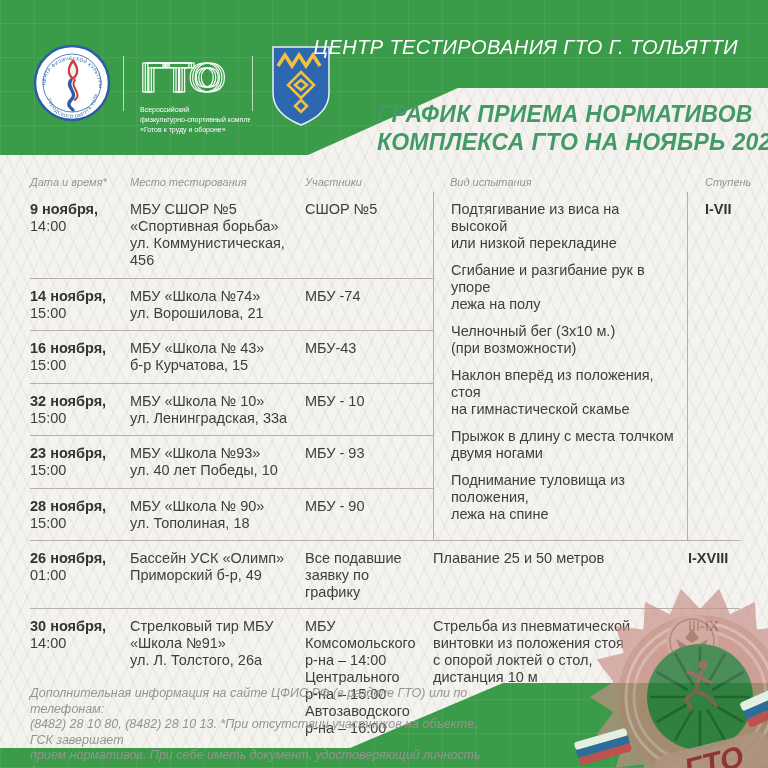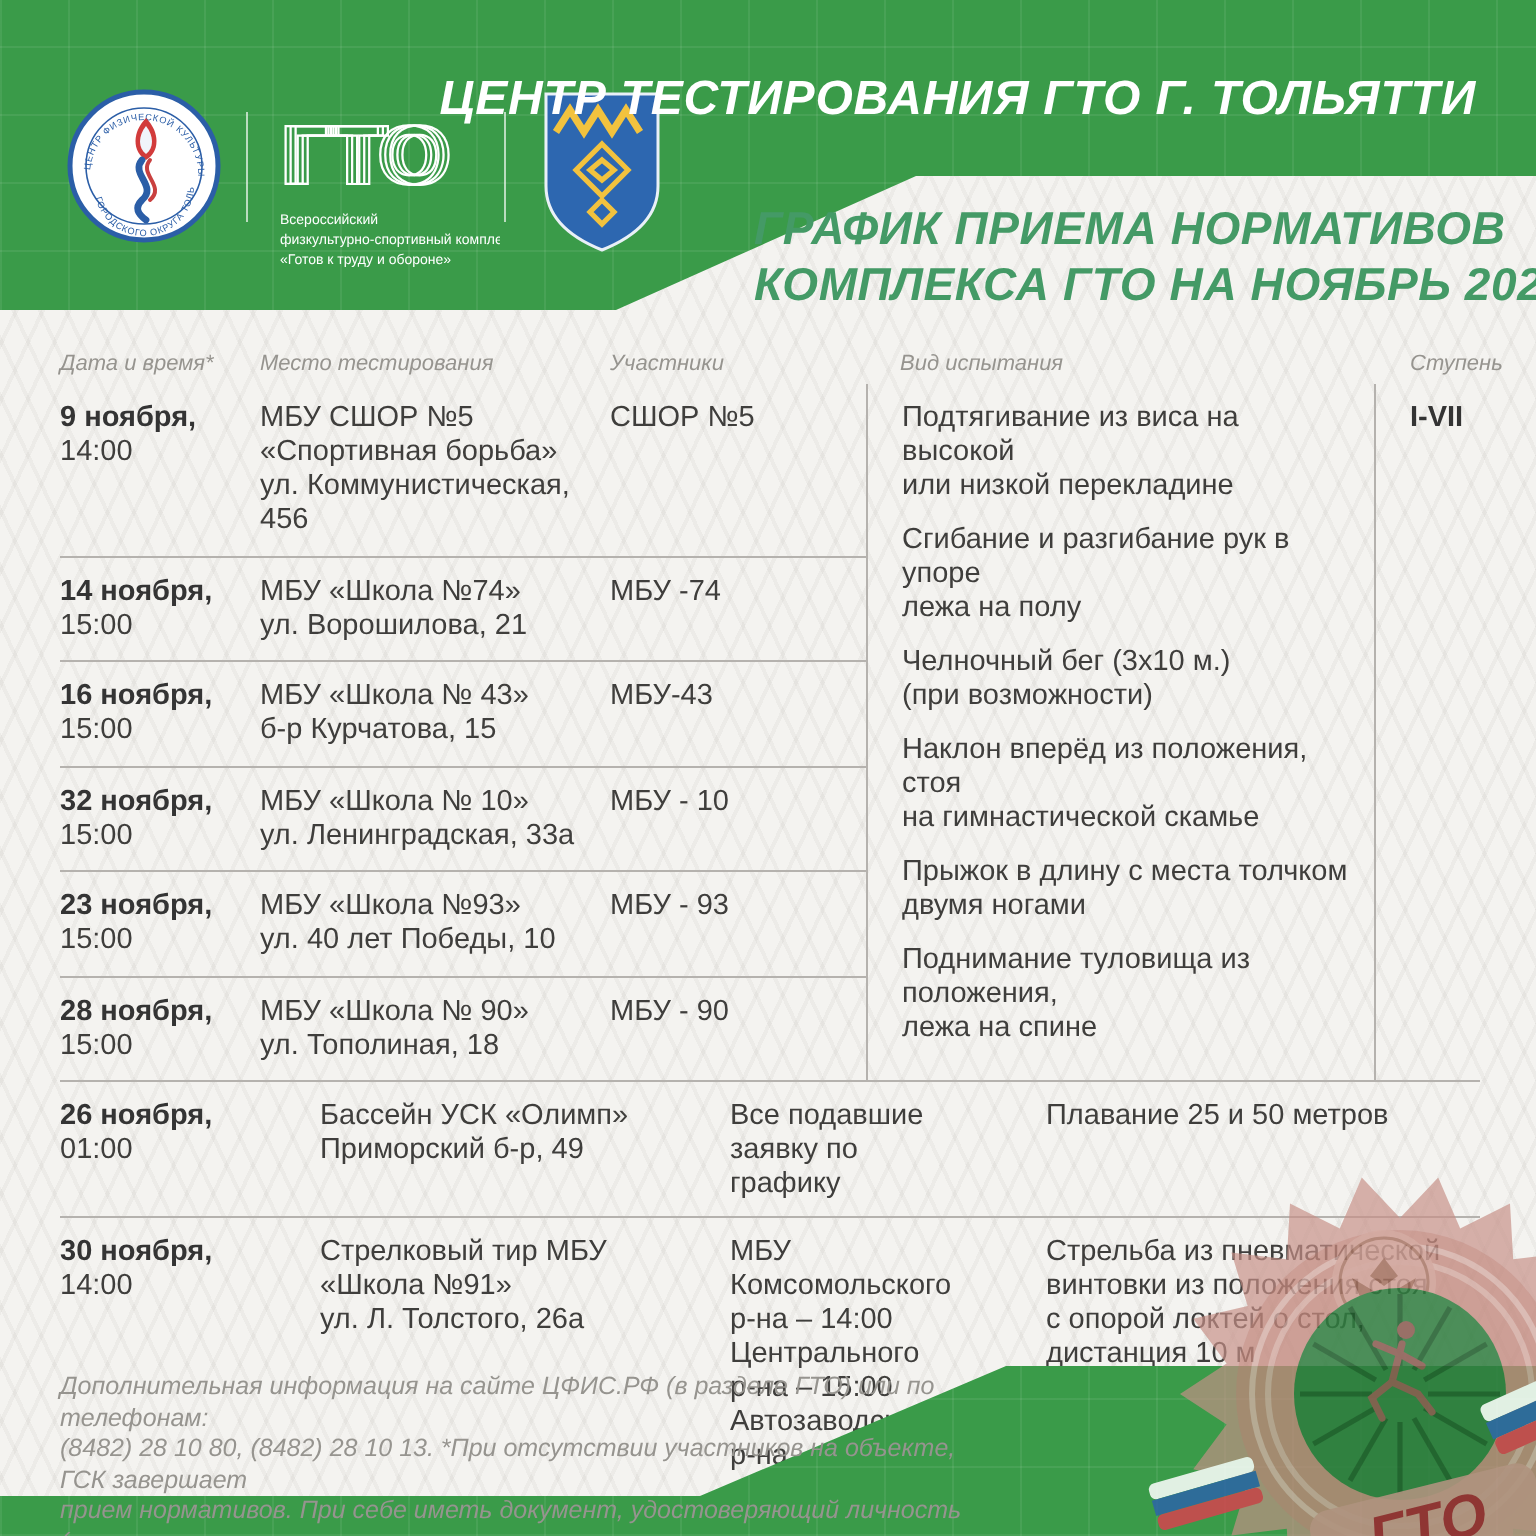--- a/index.html
+++ b/index.html
@@ -15,21 +15,21 @@
   .green-header{
     position:absolute;left:0;top:0;width:768px;height:160px;
     background:
       repeating-linear-gradient(0deg, rgba(255,255,255,0.07) 0 1px, transparent 1px 34px),
       repeating-linear-gradient(90deg, rgba(255,255,255,0.07) 0 1px, transparent 1px 34px),
       #3a9b49;
     clip-path:polygon(0 0,768px 0,768px 88px,458px 88px,308px 155px,0 155px);
   }
   .center-label{
     position:absolute;top:36px;right:30px;
-    color:#ffffff;font-size:24px;font-weight:bold;font-style:italic;letter-spacing:.4px;
+    color:#ffffff;font-size:20px;font-weight:normal;font-style:italic;letter-spacing:.4px;
     white-space:nowrap;
   }
   .main-title{
     position:absolute;left:377px;top:100px;
     color:#449a66;font-size:23px;line-height:28px;font-weight:bold;font-style:italic;letter-spacing:.3px;
     white-space:nowrap;
   }
   
   .logo-sep{position:absolute;top:56px;width:1px;height:55px;background:rgba(255,255,255,0.65);}
   .sep1{left:123px;} .sep2{left:252px;}
@@ -44,21 +44,21 @@
   .block{display:grid;grid-template-columns:100px 175px 128px 255px 52px;font-size:14.5px;line-height:17px;}
   .cell{padding:9px 6px 7px 0;}
   .bt{border-top:1px solid #b5b2ae;}
   .pre{white-space:pre-line;}
   .date b{font-weight:bold;color:#343434;}
   .time{display:block;}
   .tests-cell{grid-column:4;grid-row:1/7;border-left:1px solid #b5b2ae;border-right:1px solid #b5b2ae;padding:9px 10px 7px 17px;}
   .tests-cell p{margin:0 0 10px 0;}
   .stage-cell{grid-column:5;grid-row:1/7;padding:9px 0 7px 17px;font-weight:bold;color:#343434;}
   .stage{font-weight:bold;color:#343434;}
-  .block-b,.block-c{border-top:1px solid #b5b2ae;gap:30px;}
+  .block-b,.block-c{border-top:1px solid #b5b2ae;}
   
   .green-footer{
     position:absolute;left:0;top:608px;width:768px;height:160px;
     background:
       repeating-linear-gradient(0deg, rgba(255,255,255,0.07) 0 1px, transparent 1px 34px),
       repeating-linear-gradient(90deg, rgba(255,255,255,0.07) 0 1px, transparent 1px 34px),
       #3a9b49;
     clip-path:polygon(0 140px,350px 140px,503px 75px,768px 75px,768px 160px,0 160px);
   }
   .footer-note{

